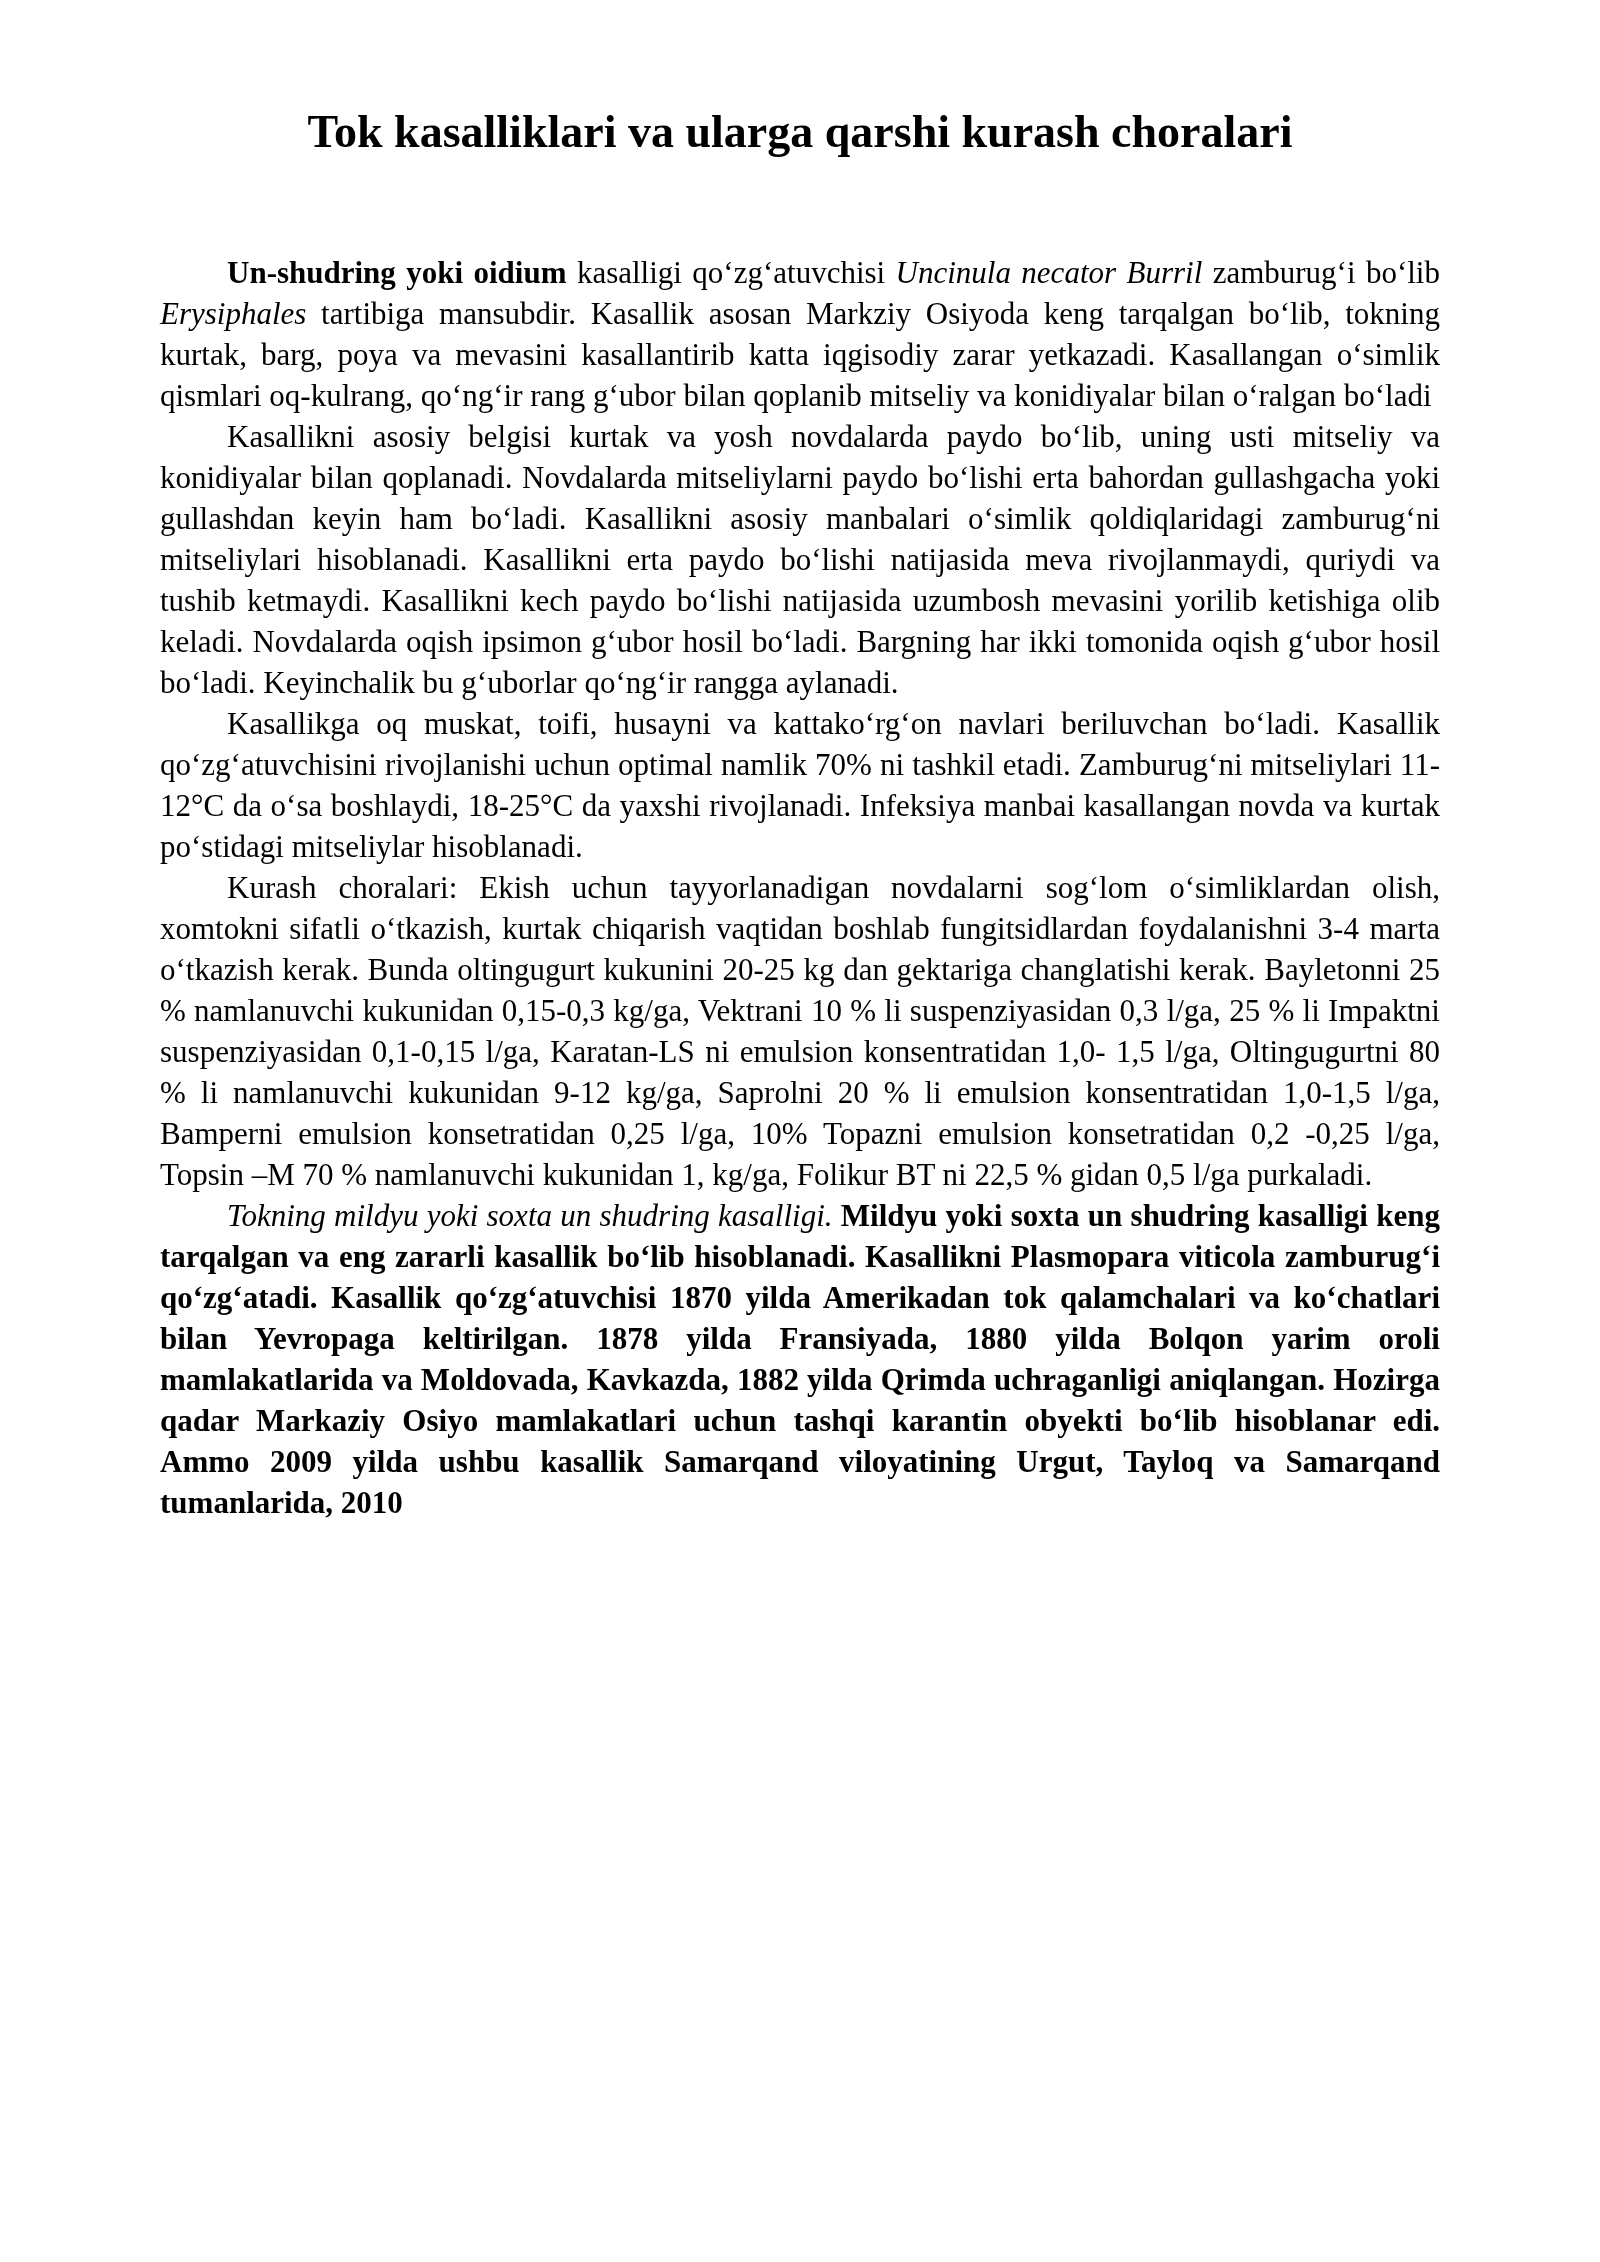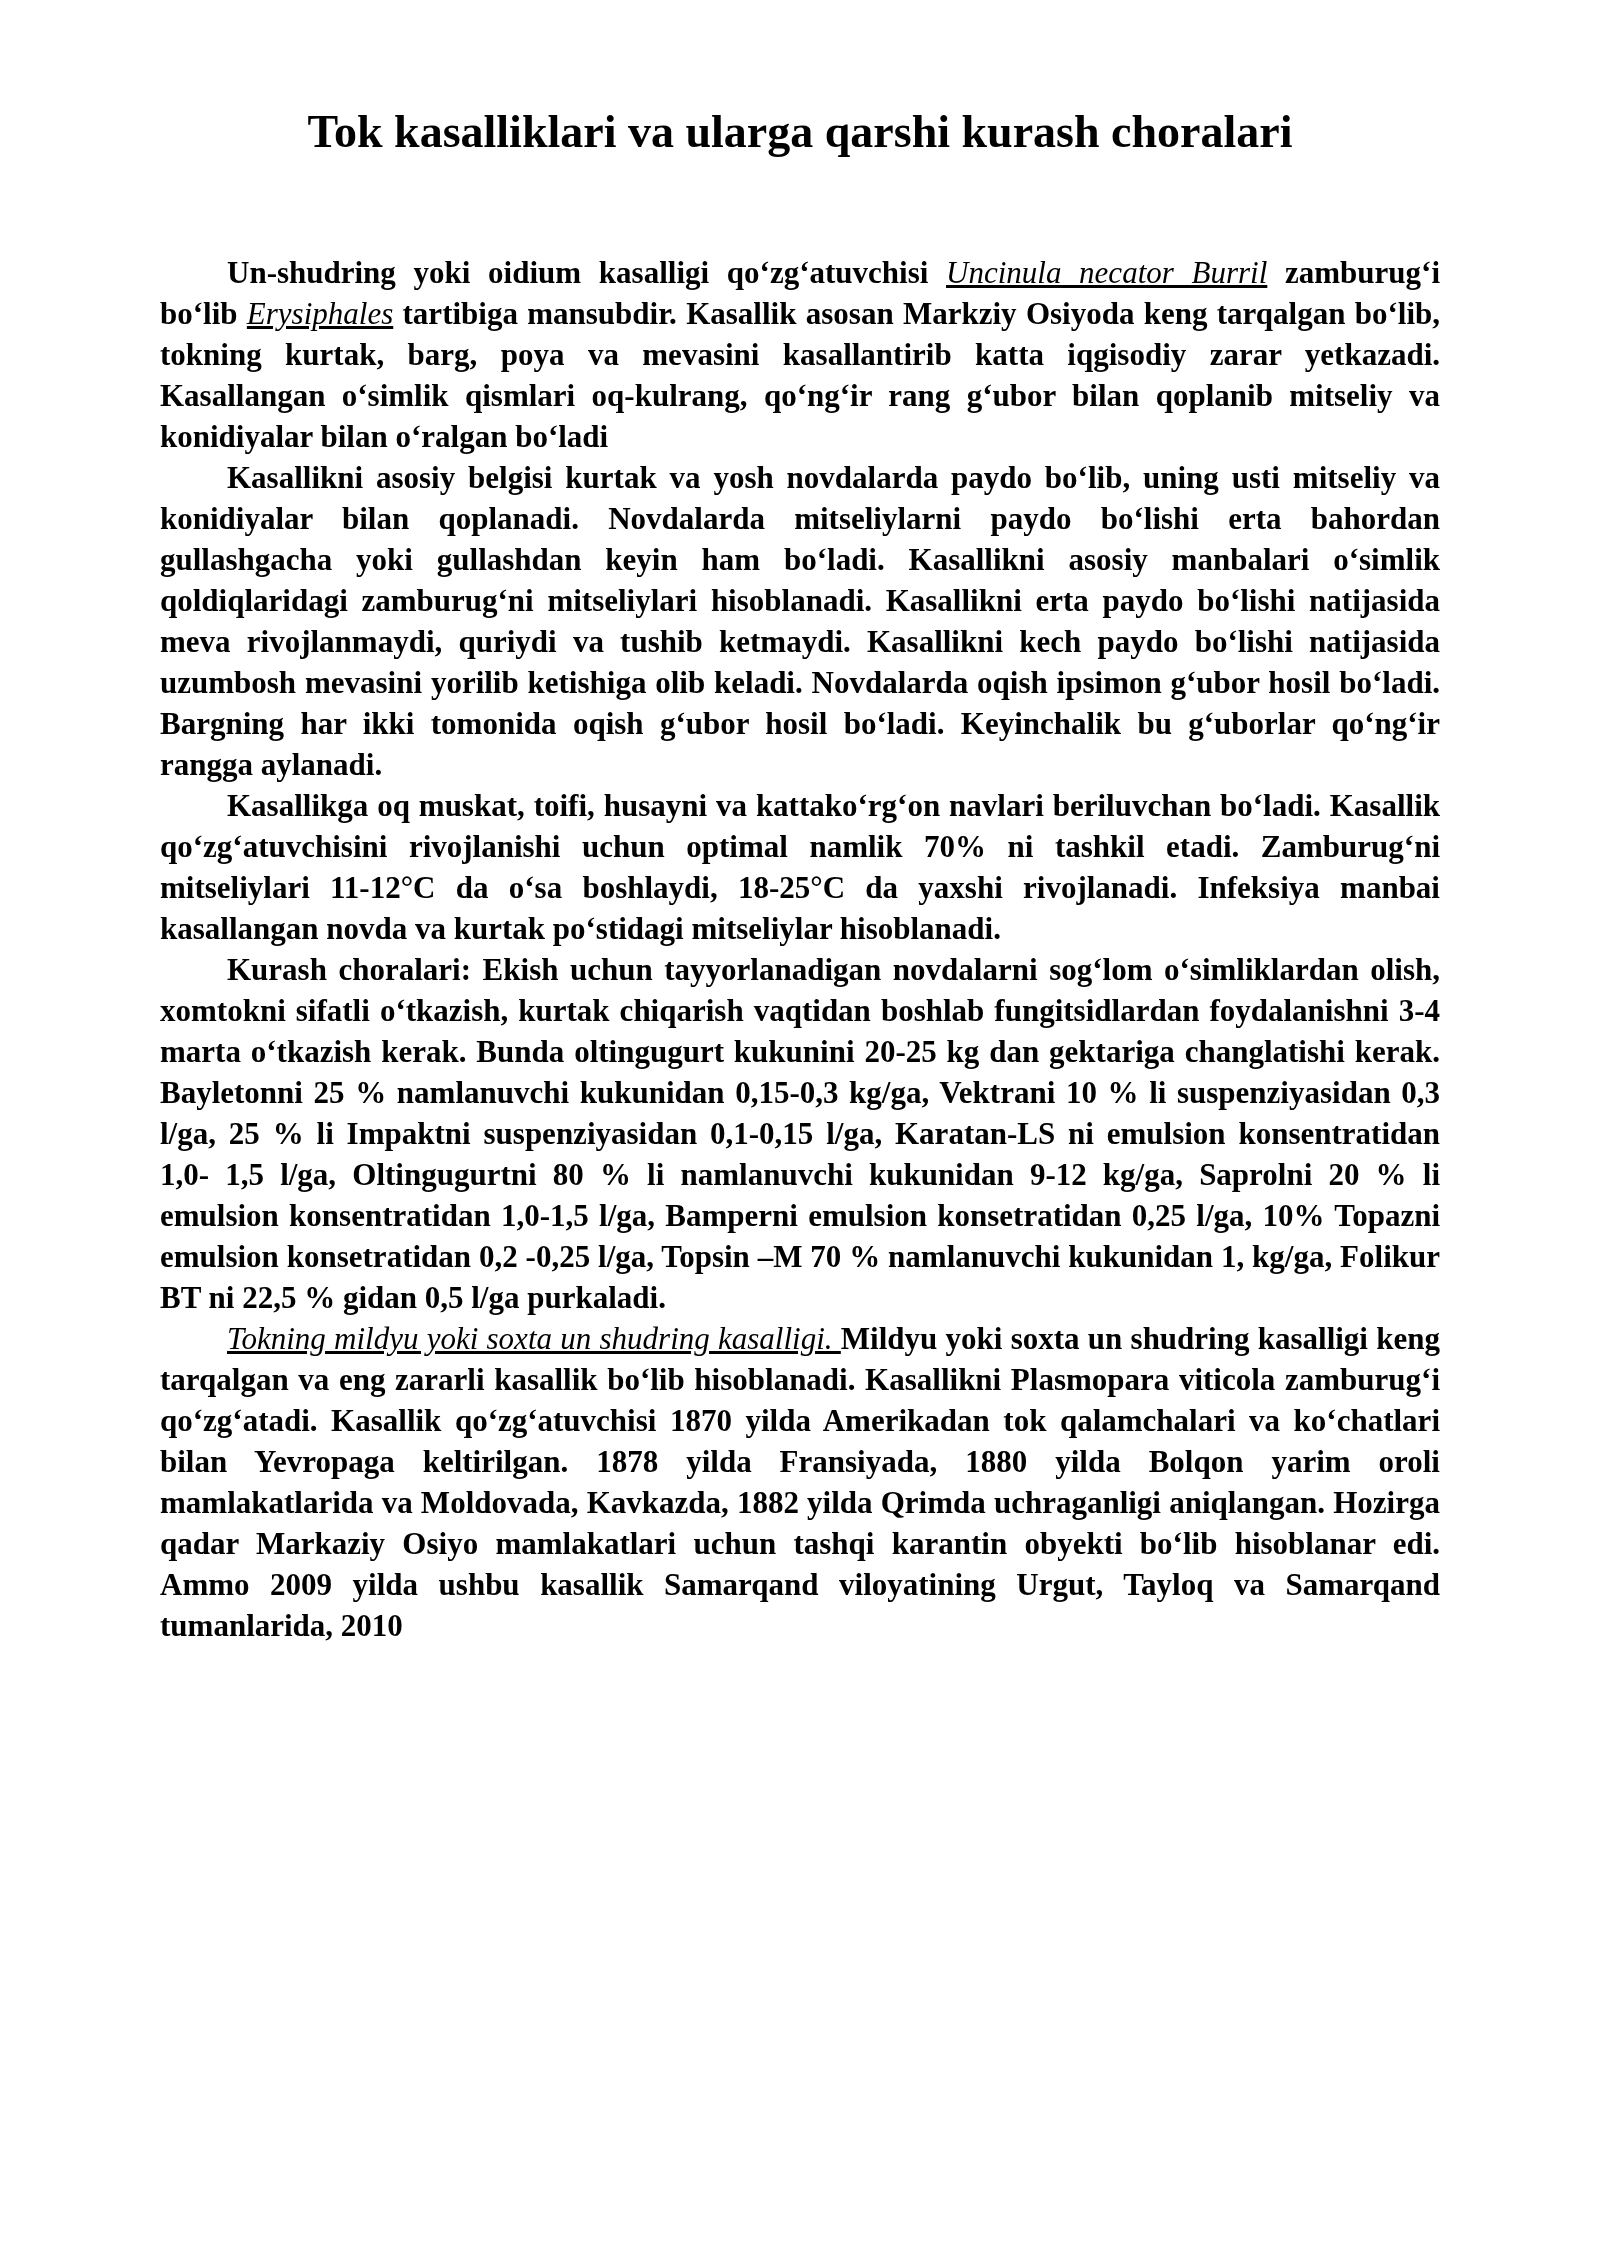--- a/index.html
+++ b/index.html
@@ -26,22 +26,22 @@
     font-weight: bold;
     text-align: center;
     max-width: 1040px;
     margin: 0 auto 88px auto;
   }
   p.body-para {
     margin: 0;
     text-align: justify;
     text-indent: 67px;
   }
-  .r  { font-style: normal;  font-weight: bold; }
-  .i  { font-style: italic;  font-weight: normal; text-decoration: underline; }
+  .r  { font-style: normal;  font-weight: normal; }
+  .i  { font-style: italic;  font-weight: normal; }
   .b  { font-style: normal;  font-weight: bold; }
   .bi {  font-weight: bold; }
 </style>
 </head>
 <body>
 
 <div class="page">
 
   <h1 class="doc-title">Tok kasalliklari va ularga qarshi kurash choralari</h1>
 

